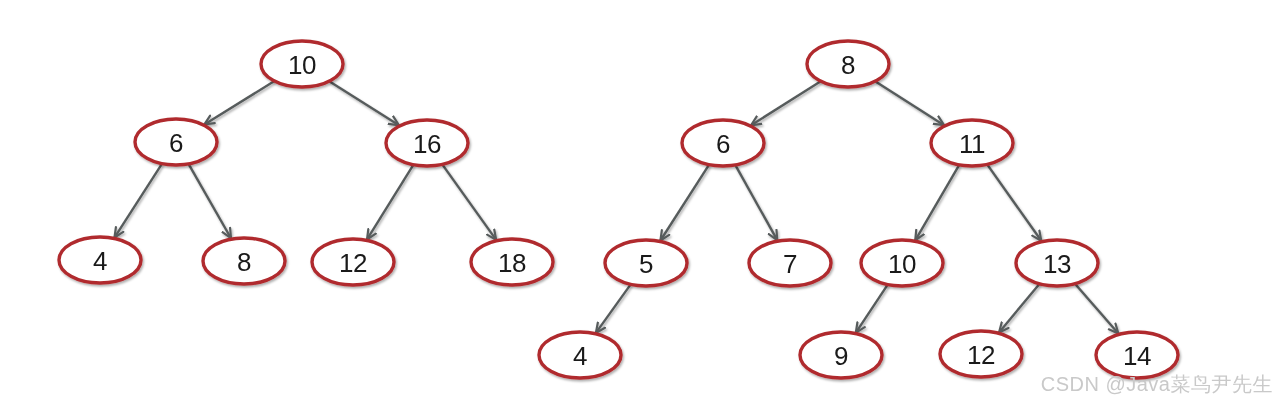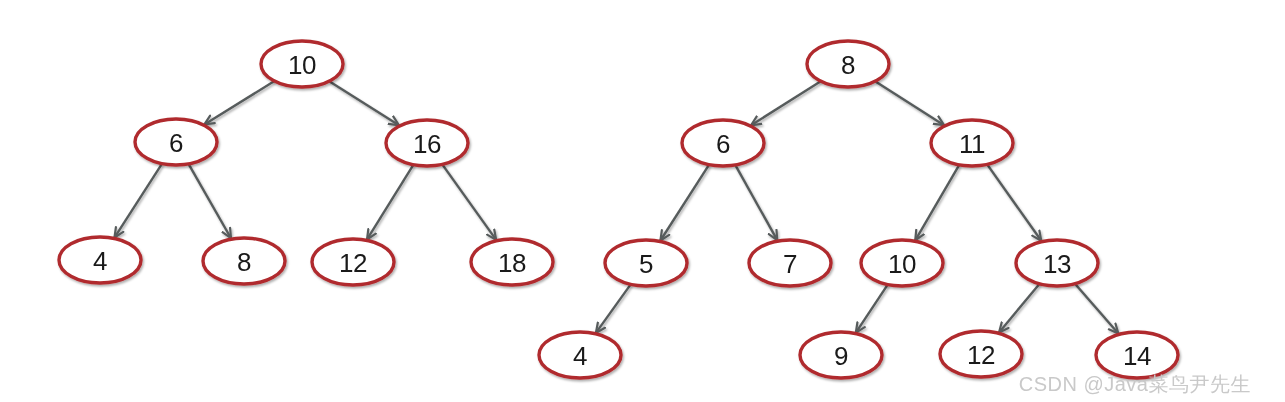--- a/index.html
+++ b/index.html
@@ -25,21 +25,21 @@
     stroke: var(--node-stroke, #b02c2e);
   }
   .node-label {
     fill: var(--node-text, #1a1a1a);
     font-family: "Liberation Sans", sans-serif;
     font-size: 26px;
     letter-spacing: -0.5px;
   }
   .watermark {
     position: absolute;
-    right: 22px;
+    right: 0;
     bottom: 4px;
     font-size: 20px;
     letter-spacing: 0.5px;
     color: var(--watermark, #c9c9c9);
     white-space: nowrap;
     user-select: none;
   }
 </style>
 </head>
 <body>

